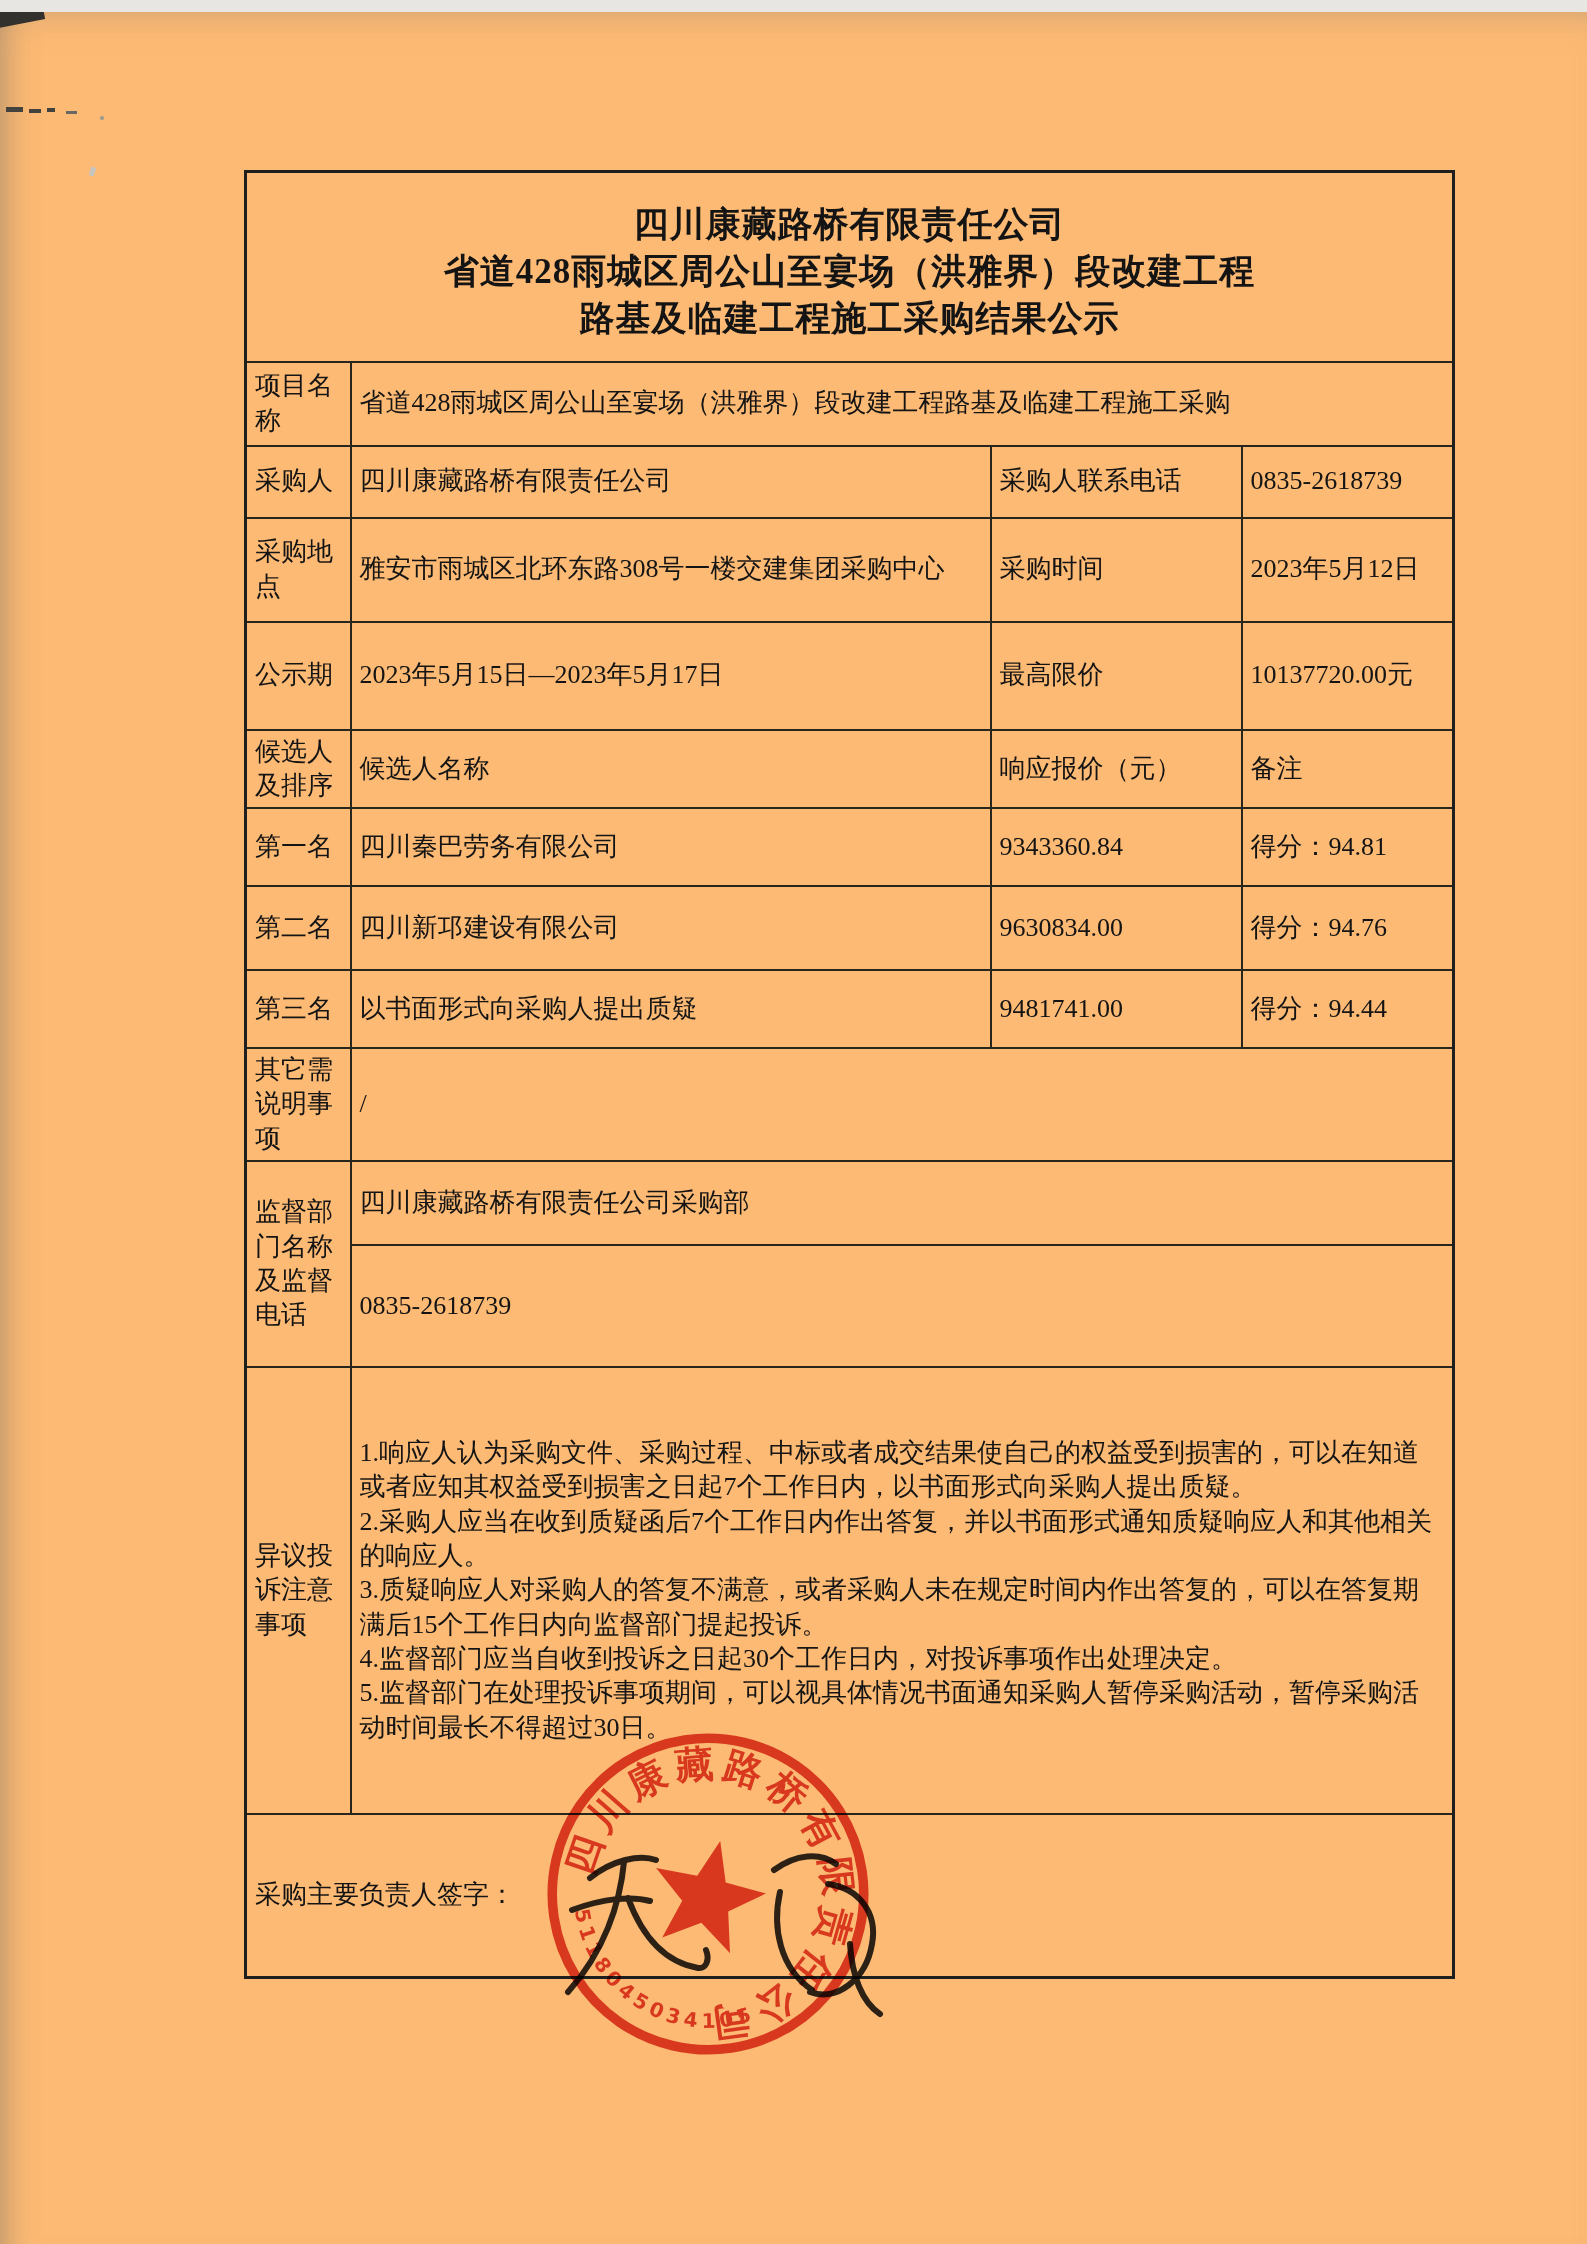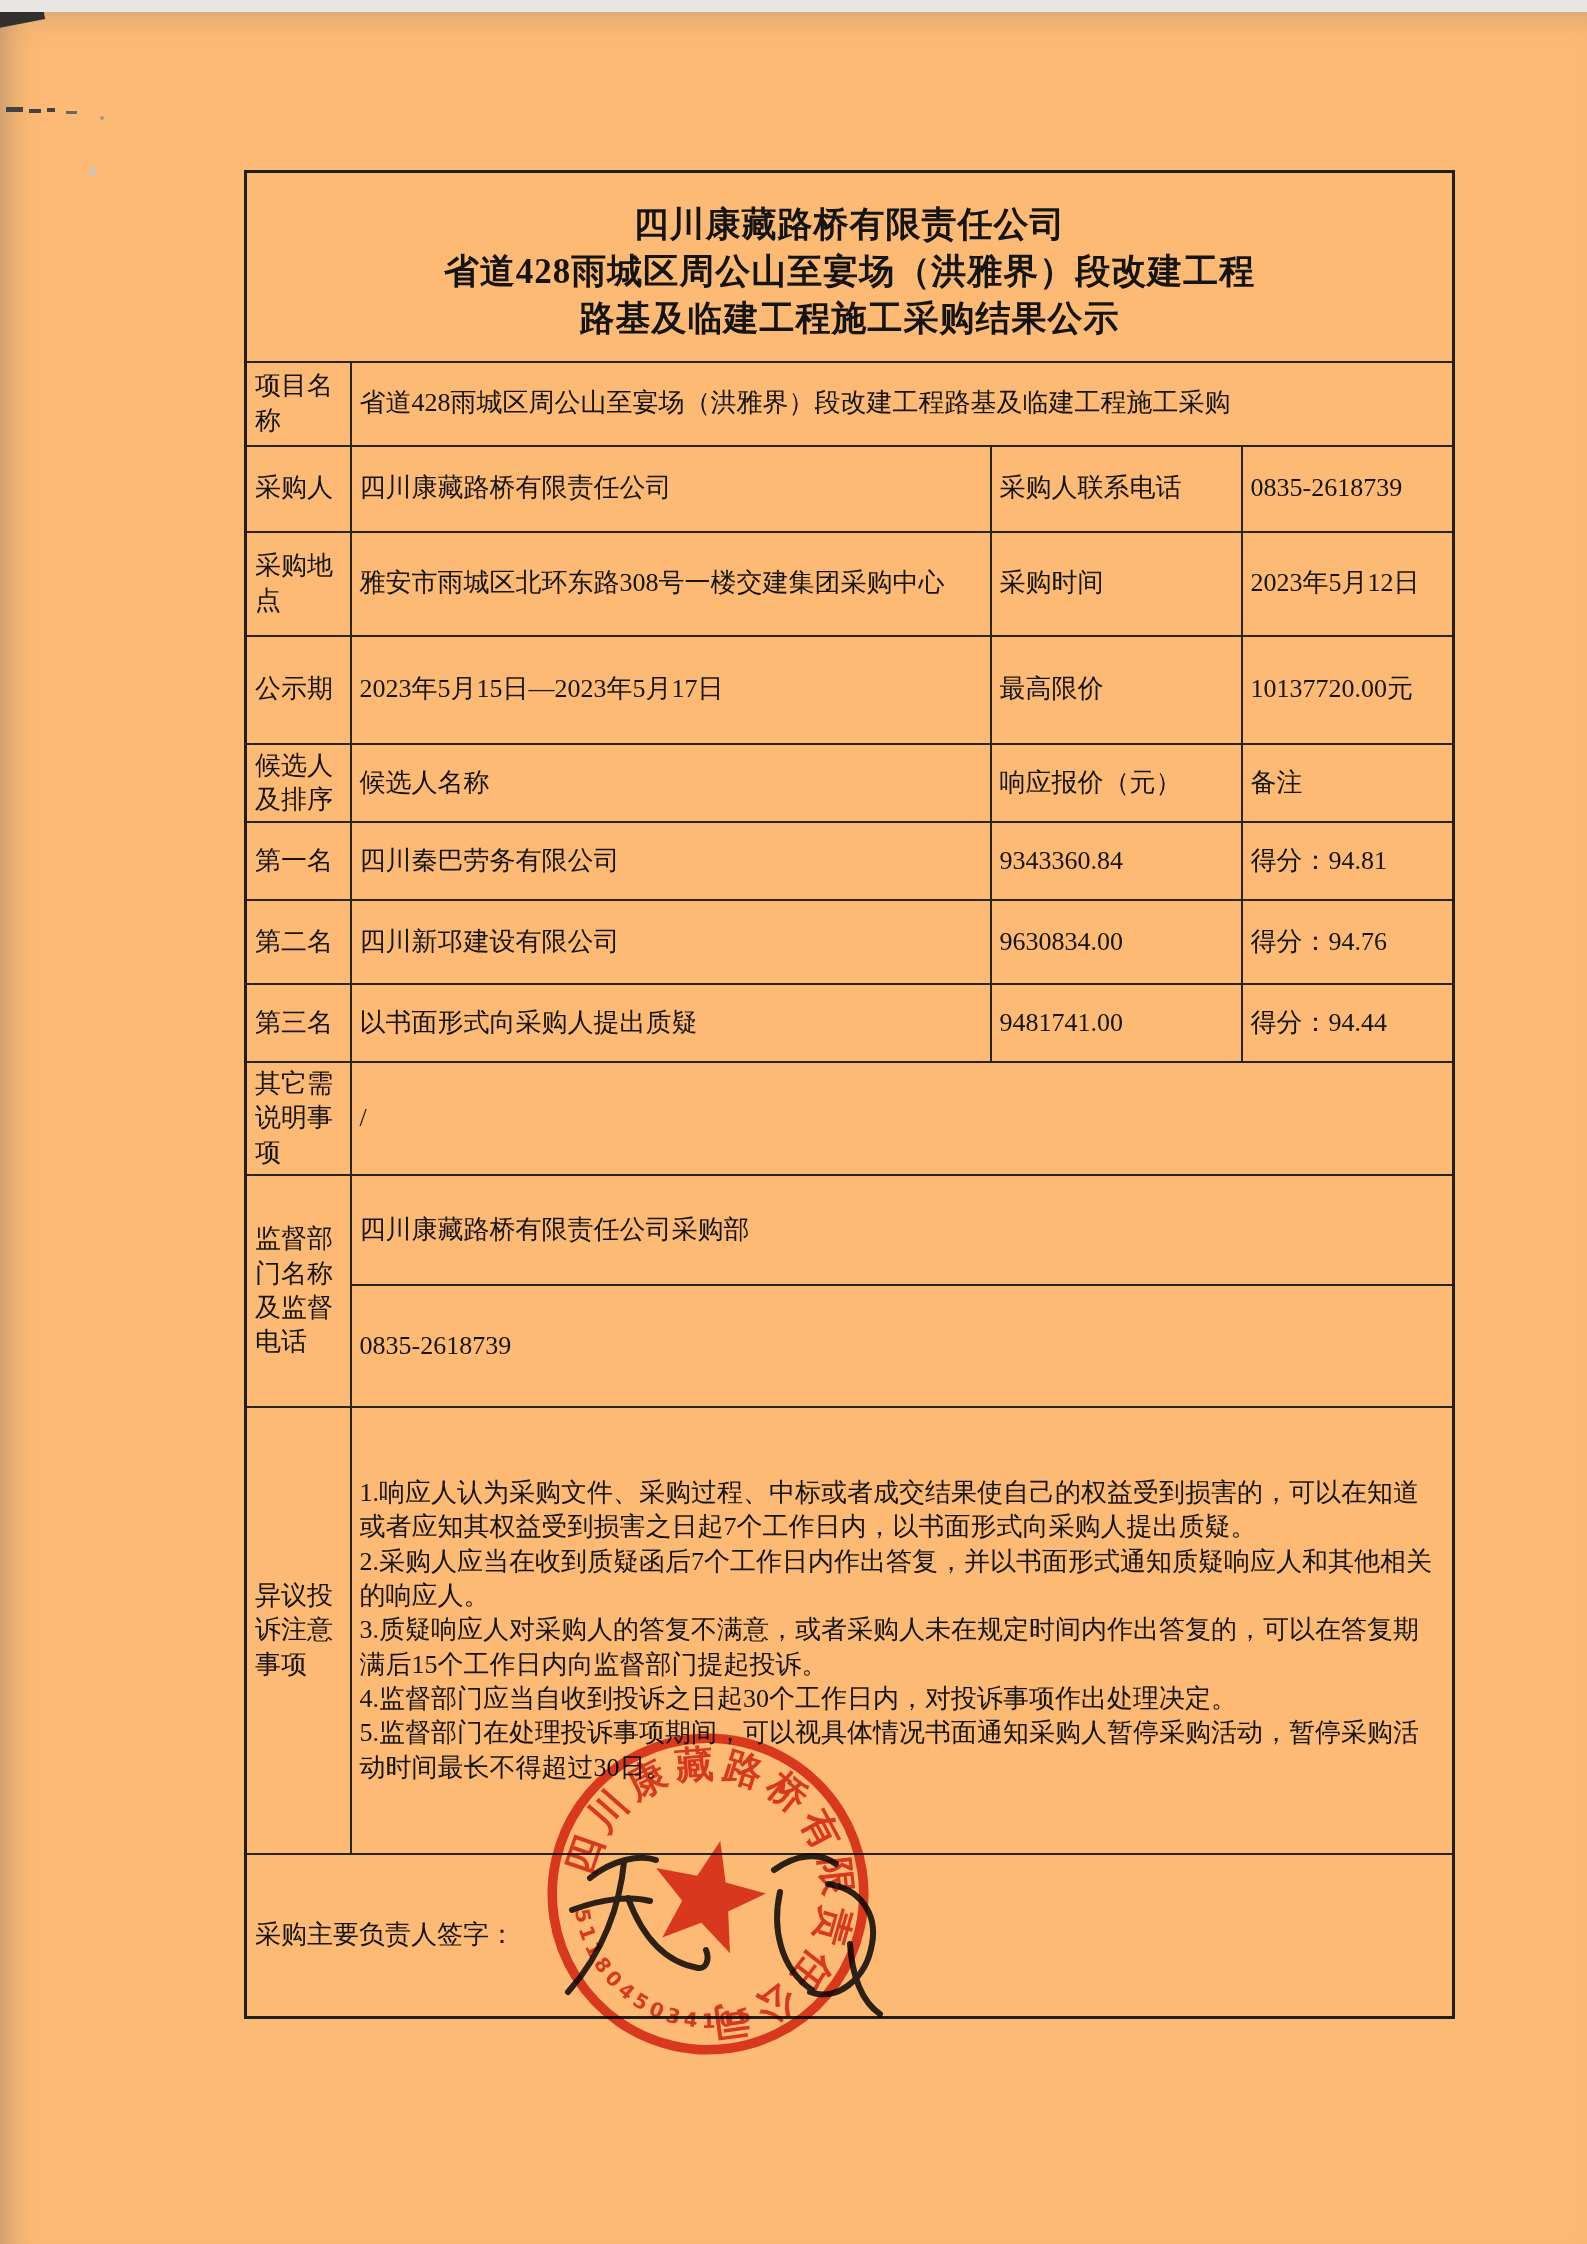--- a/index.html
+++ b/index.html
@@ -83,21 +83,21 @@
         <div class="t-line">路基及临建工程施工采购结果公示</div>
       </td>
     </tr>
 
     <tr style="height:84px;">
       <td class="lab">项目名
 称</td>
       <td colspan="3" class="val">省道428雨城区周公山至宴场（洪雅界）段改建工程路基及临建工程施工采购</td>
     </tr>
 
-    <tr style="height:86px;">
+    <tr style="height:72px;">
       <td class="lab">采购人</td>
       <td class="val">四川康藏路桥有限责任公司</td>
       <td class="cen">采购人联系电话</td>
       <td class="cen">0835-2618739</td>
     </tr>
 
     <tr style="height:104px;">
       <td class="lab">采购地
 点</td>
       <td class="val">雅安市雨城区北环东路308号一楼交建集团采购中心</td>
@@ -139,21 +139,21 @@
       <td class="cen">得分：94.44</td>
     </tr>
 
     <tr style="height:96px;">
       <td class="lab">其它需
 说明事
 项</td>
       <td colspan="3" class="cen">/</td>
     </tr>
 
-    <tr style="height:110px;">
+    <tr style="height:84px;">
       <td class="lab" rowspan="2">监督部
 门名称
 及监督
 电话</td>
       <td colspan="3" class="cen">四川康藏路桥有限责任公司采购部</td>
     </tr>
     <tr style="height:122px;">
       <td colspan="3" class="cen">0835-2618739</td>
     </tr>
 

